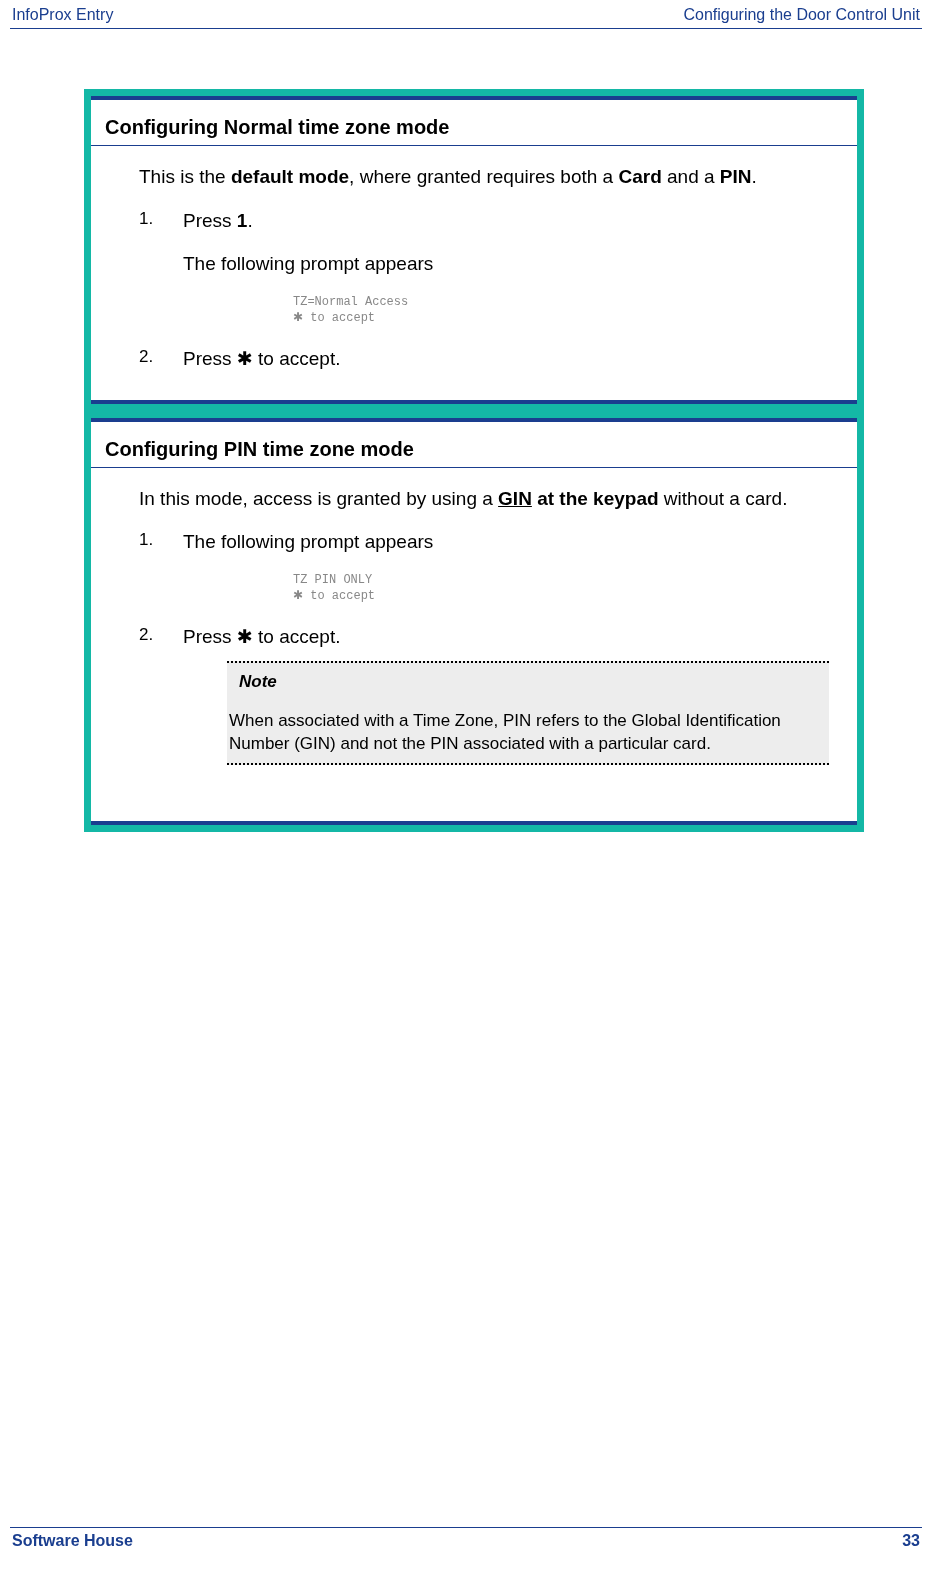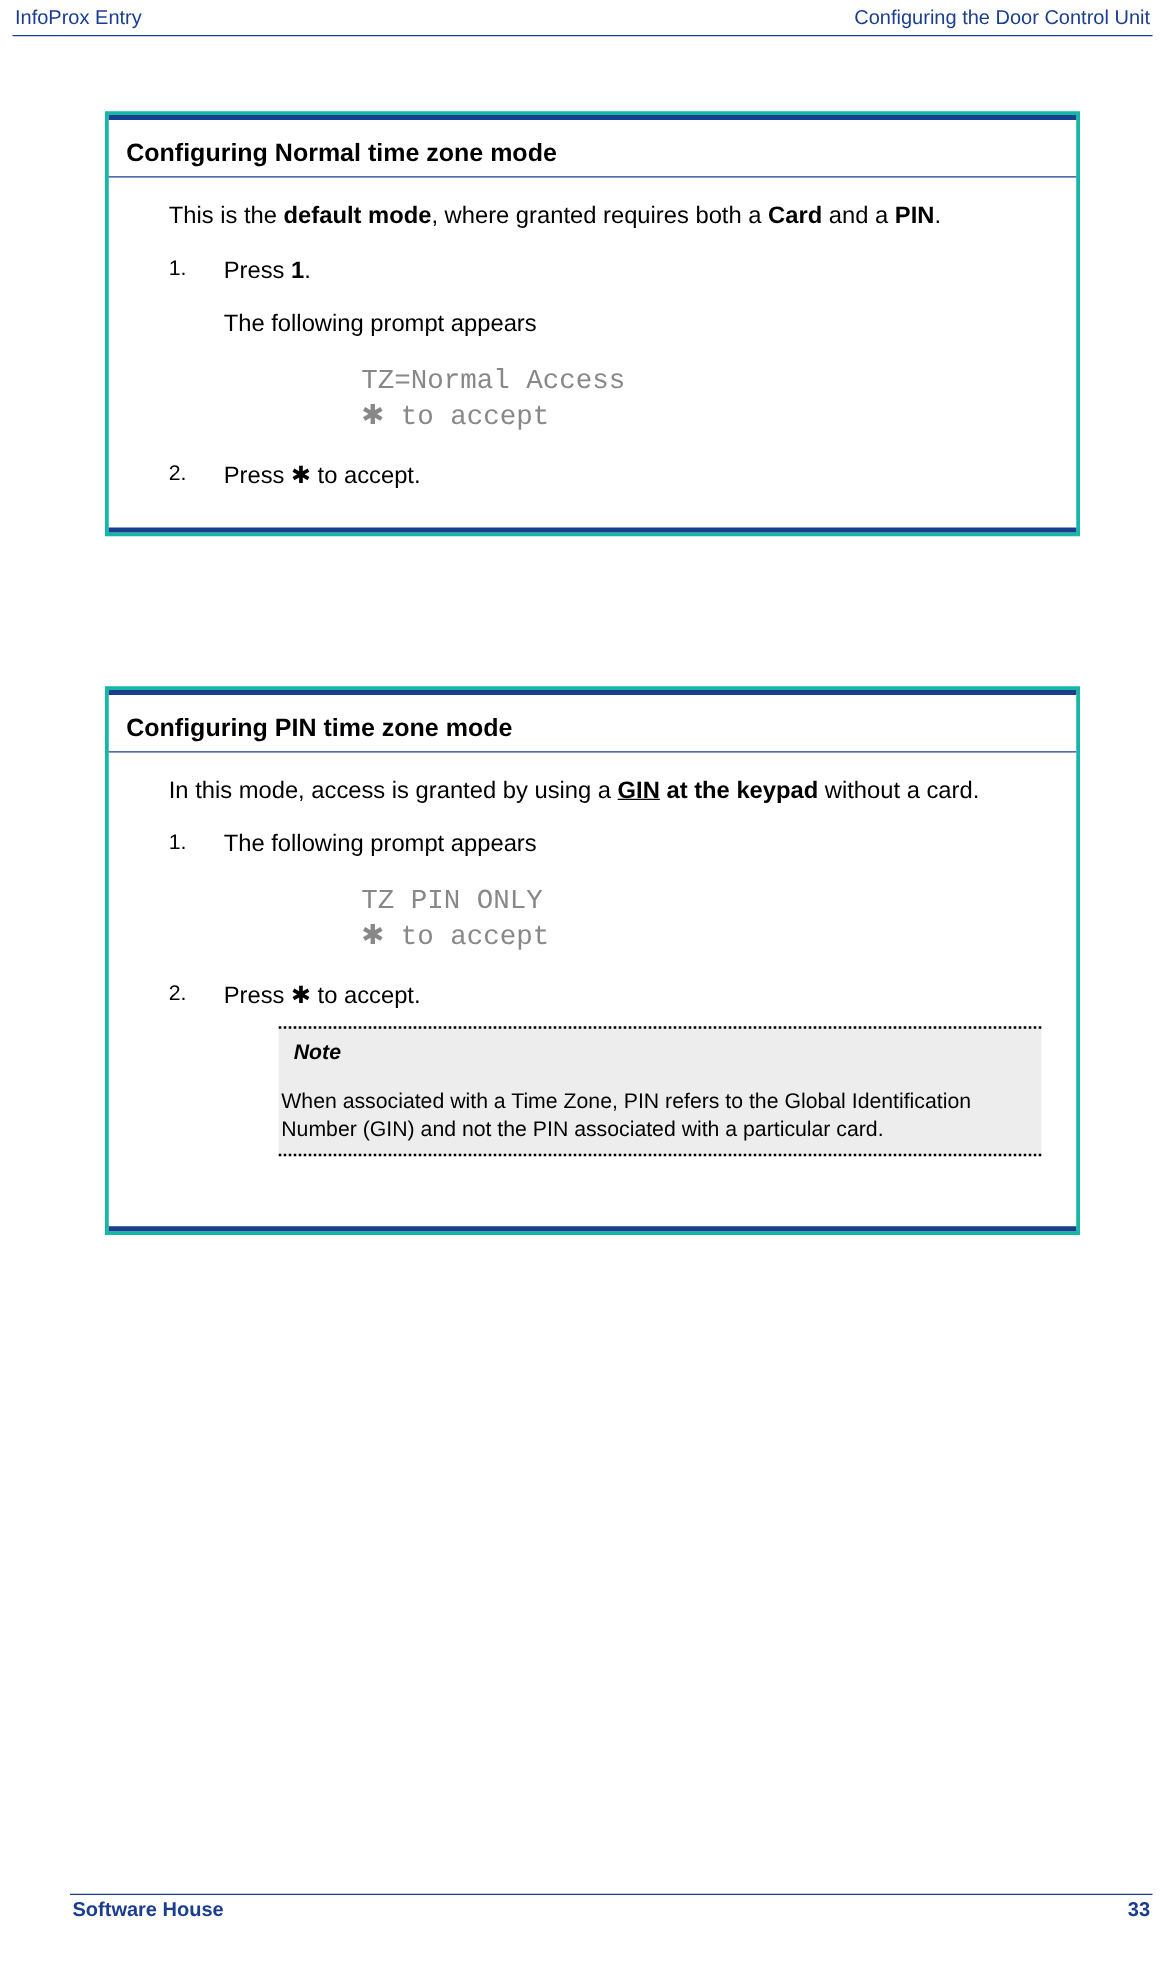--- a/index.html
+++ b/index.html
@@ -25,22 +25,21 @@
   }
   .header-rule {
     border: none;
     border-top: 1px solid #1a3e8f;
     margin: 2px 0 0 0;
   }
   .content {
     padding: 60px 58px 0 74px;
   }
   .box {
-    border: 3px solid #14b8a6;
-    margin-bottom: 120px;
+    border: 7px solid #14b8a6;
   }
   .box-top-bar {
     height: 4px;
     background: #1a3e8f;
   }
   .box-bottom-bar {
     height: 4px;
     background: #1a3e8f;
   }
   .box-title {
@@ -67,21 +66,21 @@
   }
   ol.steps > li .num {
     position: absolute;
     left: 0;
     top: 0;
     font-size: 17px;
   }
   .mono {
     font-family: "Courier New", monospace;
     color: #888;
-    font-size: 22px;
+    font-size: 12px;
     line-height: 1.25;
     margin: 6px 0 6px 110px;
   }
   .star-icon { font-family: Arial, sans-serif; color:#888; }
   .star-black { color:#000; }
   .b { font-weight: bold; }
   .ub { font-weight: bold; text-decoration: underline; }
   .note-box {
     border-top: 2px dotted #000;
     border-bottom: 2px dotted #000;
@@ -99,22 +98,21 @@
   }
   .note-text {
     padding: 8px 24px 8px 2px;
     flex: 1;
     line-height: 1.3;
   }
   .footer {
     position: absolute;
     left: 10px;
     right: 10px;
-    bottom: 36px;
-    margin-left: 46px;
+    bottom: 24px;
   }
   .footer-rule {
     border: none;
     border-top: 1px solid #1a3e8f;
     margin: 0 0 4px 0;
   }
   .footer-row {
     display: flex;
     justify-content: space-between;
     color: #1a3e8f;

